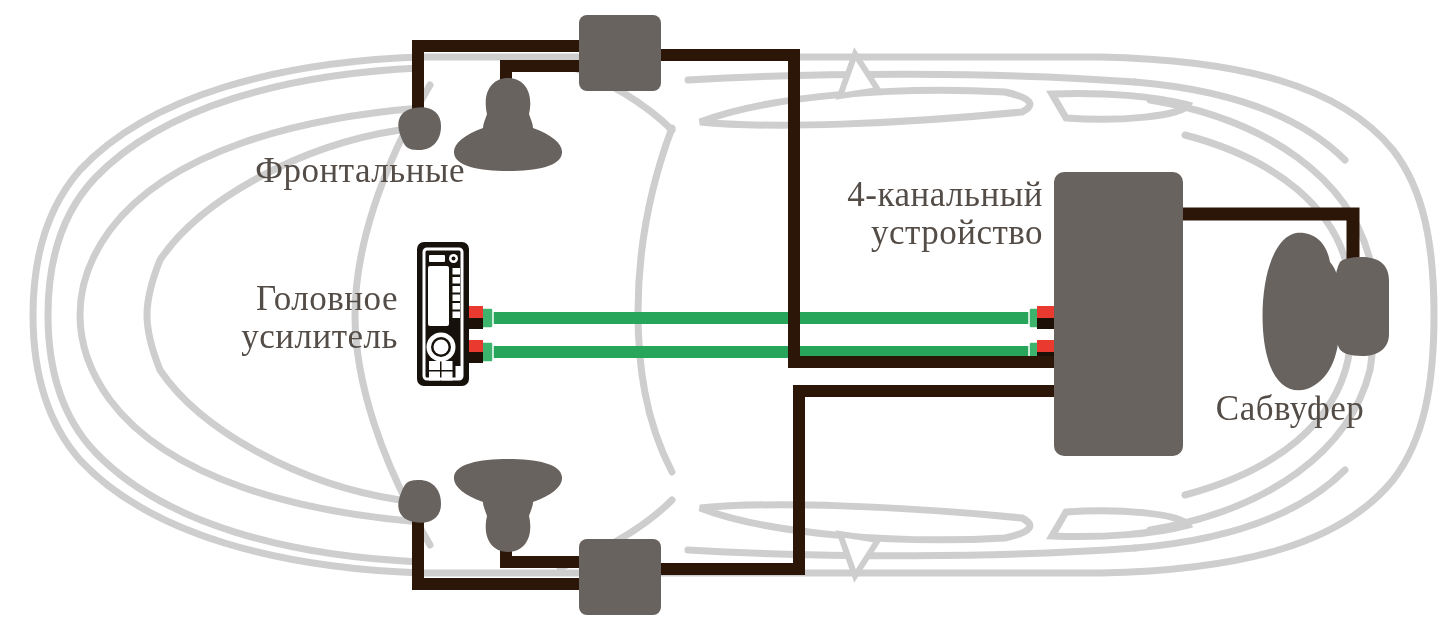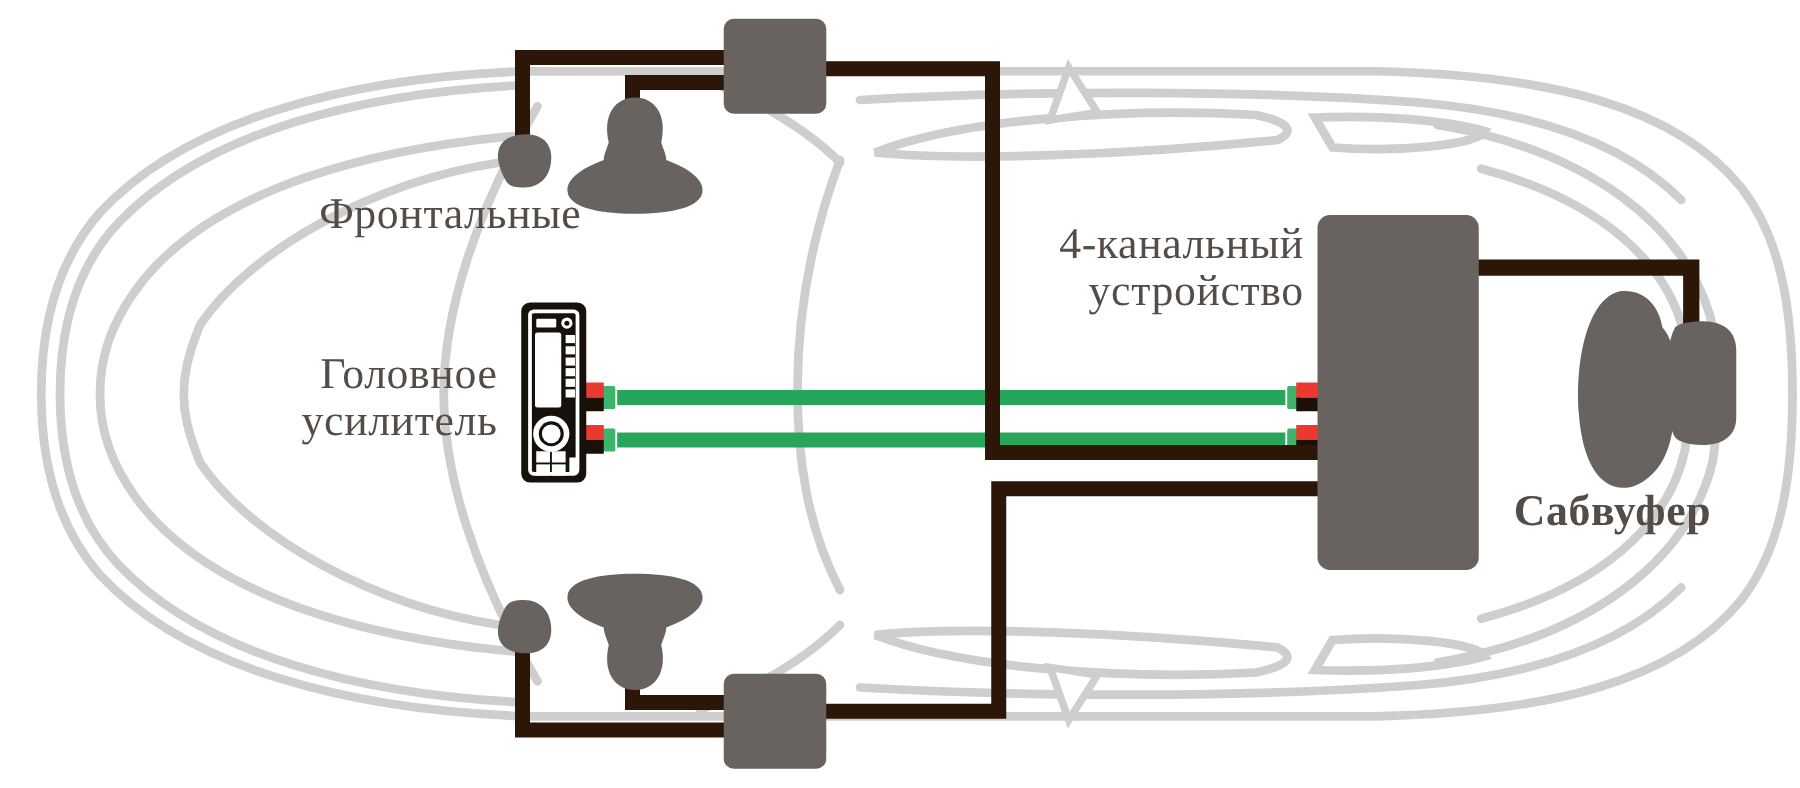--- a/index.html
+++ b/index.html
@@ -151,17 +151,17 @@
   <div class="label right" style="right:1042px;top:264px;margin-top:16px;">
     <div>Головное</div>
     <div>усилитель</div>
   </div>
 
   <div class="label right" style="right:397px;top:176px;">
     <div>4-канальный</div>
     <div>устройство</div>
   </div>
 
-  <div class="label center" style="left:1140px;top:390px;width:300px;font-weight:bold;">
+  <div class="label center" style="left:1140px;top:390px;width:300px;">
     <div>Сабвуфер</div>
   </div>
 
 </div>
 
 </body></html>

